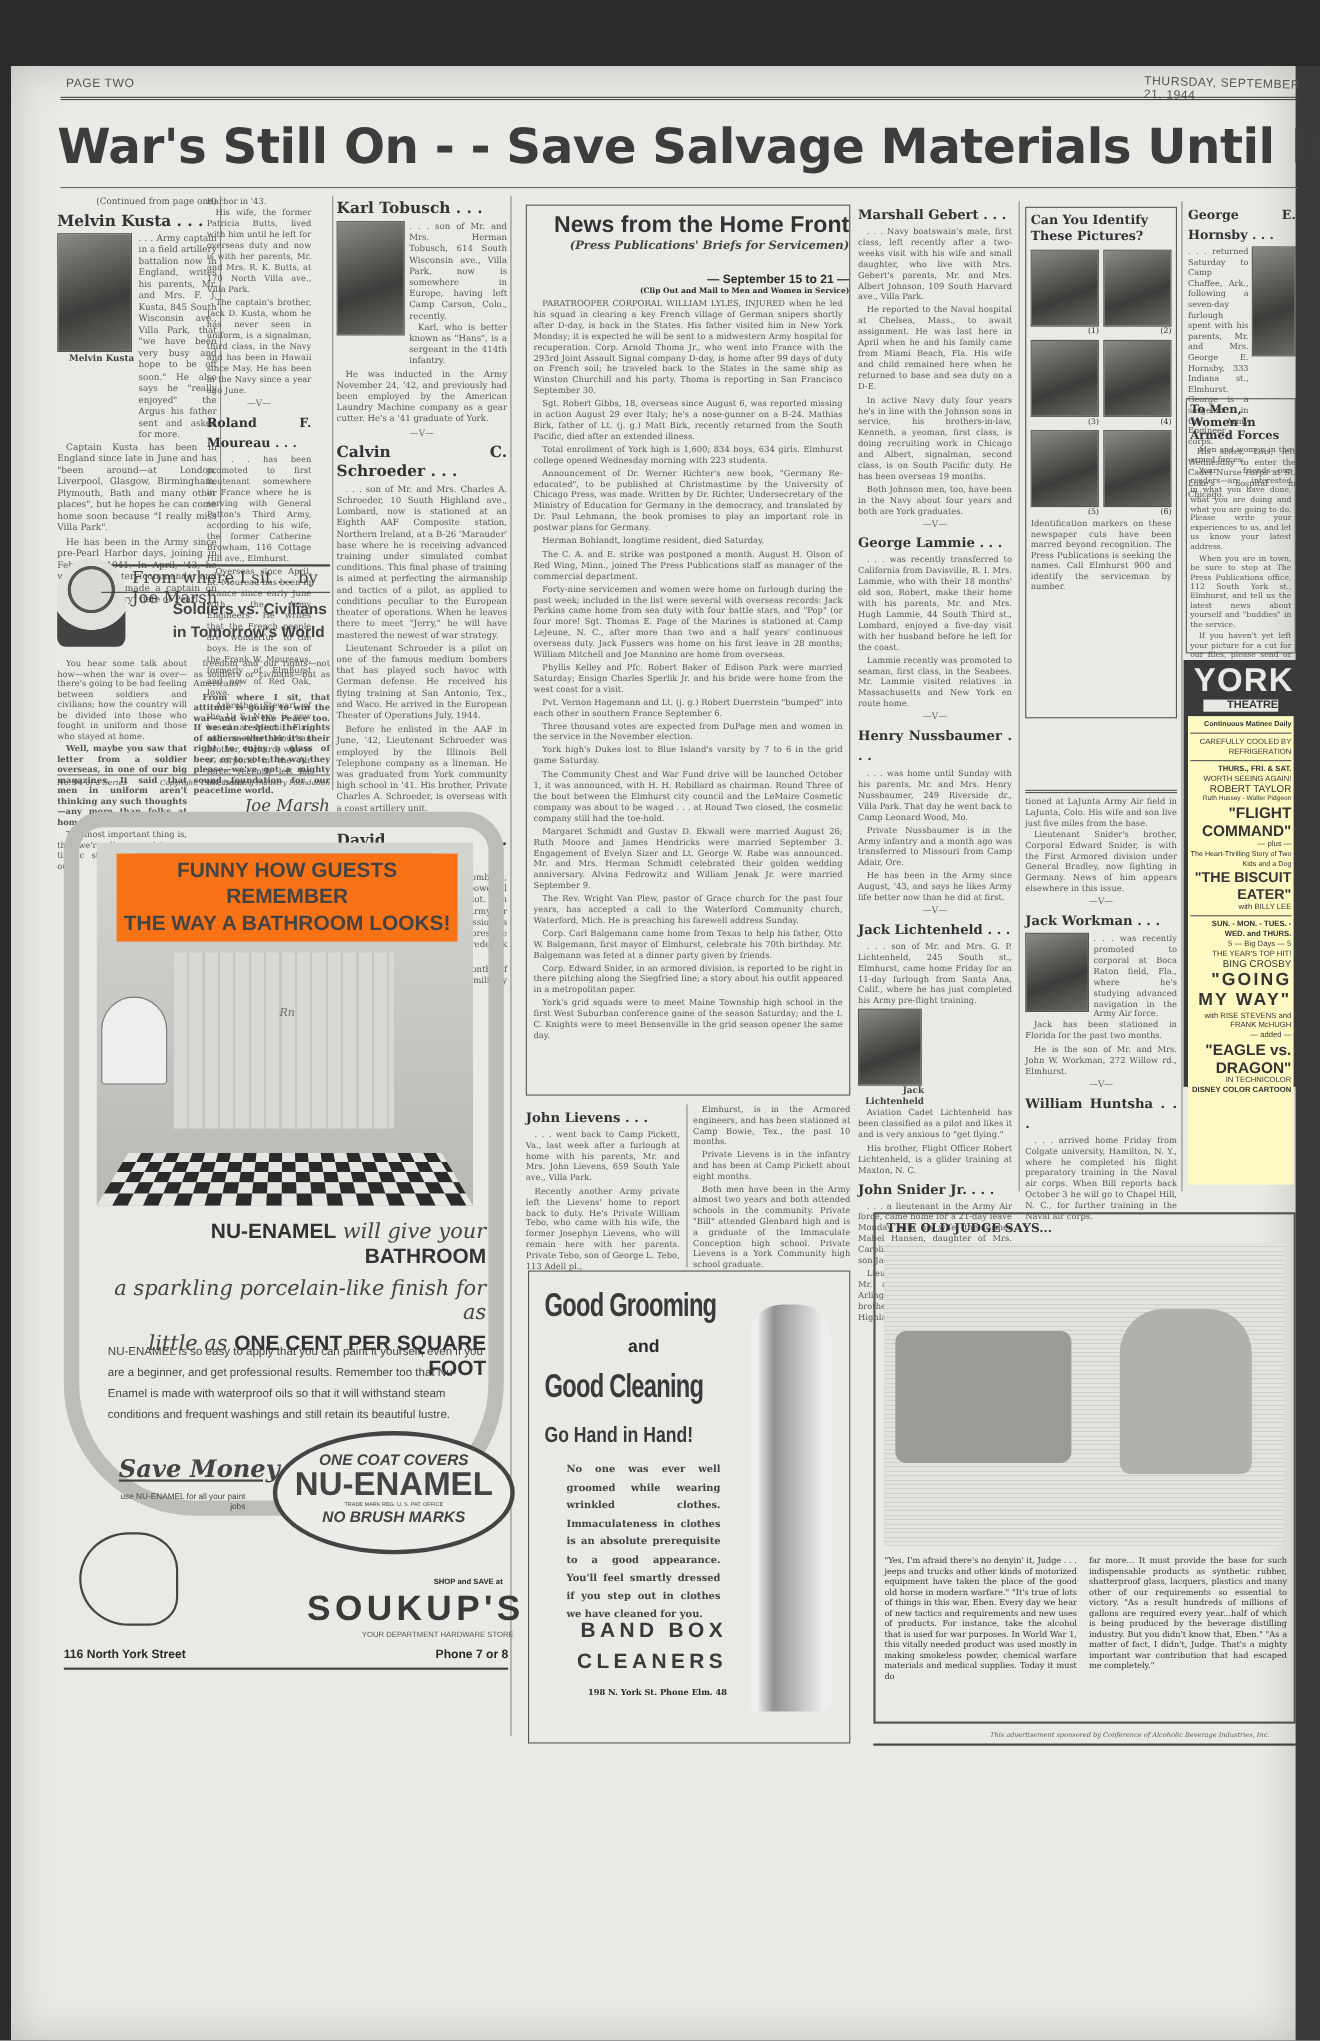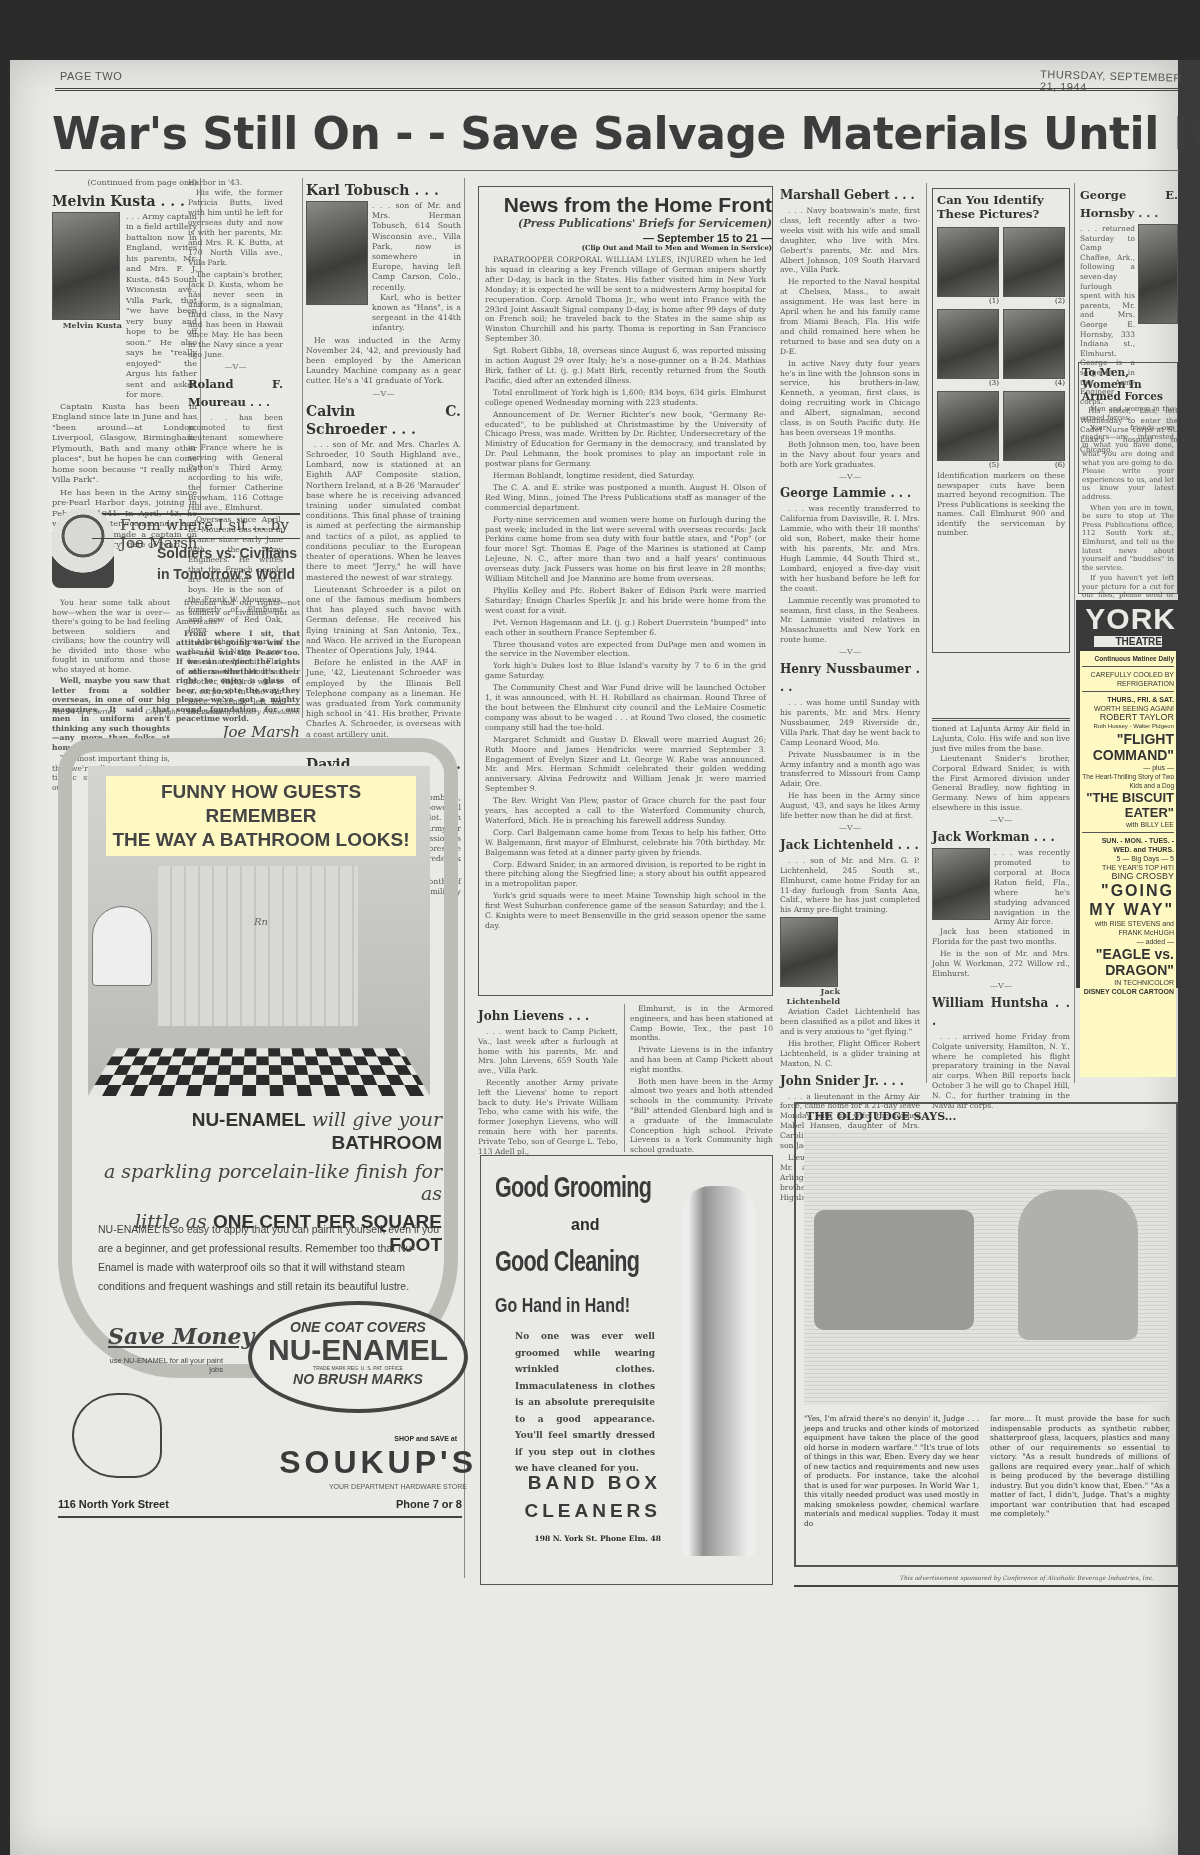--- a/index.html
+++ b/index.html
@@ -108,21 +108,21 @@
 
 <div style="position:absolute;left:52px;top:738px;width:410px;height:858px">
   <div style="position:absolute;left:6px;top:0;width:400px;height:640px;border:14px solid #bdbdb8;border-radius:36px 36px 120px 120px"></div>
   <div style="position:absolute;left:36px;top:28px;width:342px;height:330px;background:linear-gradient(#d4d4d0,#b8b8b4)">
     <div style="position:absolute;left:30px;top:10px;width:280px;height:64px;background:#f2f2ee;border:1px solid #888"></div>
     <div style="position:absolute;left:70px;top:100px;width:200px;height:160px;background:repeating-linear-gradient(90deg,#d8d8d4 0 12px,#c6c6c2 12px 14px)"></div>
     <div style="position:absolute;left:4px;top:140px;width:60px;height:80px;background:#eee;border-radius:30px 30px 4px 4px;border:1px solid #777"></div>
     <div class="center" style="position:absolute;left:140px;top:150px;width:40px;font-style:italic;font-size:10px;color:#666">Rn</div>
     <div style="position:absolute;left:0;bottom:0;width:100%;height:70px;background:repeating-conic-gradient(#2a2a2a 0 25%,#e6e6e2 0 50%) 0 0/28px 28px;transform:perspective(200px) rotateX(35deg);transform-origin:bottom"></div>
   </div>
-  <div class="sans" style="position:absolute;left:54px;top:38px;width:310px;background:#fef9c3;text-align:center;font-weight:bold;font-size:19px;line-height:24px;color:#444;padding:4px;font-stretch:condensed">
+  <div class="sans" style="position:absolute;left:54px;top:38px;width:310px;background:#f97316;text-align:center;font-weight:bold;font-size:19px;line-height:24px;color:#444;padding:4px;font-stretch:condensed">
     <div>FUNNY HOW GUESTS REMEMBER</div>
     <div>THE WAY A BATHROOM LOOKS!</div>
   </div>
   <div style="position:absolute;left:30px;top:370px;width:360px;text-align:right;color:#444">
     <div style="font-size:19px"><b class="sans" style="font-variant:small-caps">NU-ENAMEL</b> <i>will give your</i> <b class="sans">BATHROOM</b></div>
     <div style="font-size:19px;font-style:italic;margin-top:6px">a sparkling porcelain-like finish for as</div>
     <div style="font-size:19px;margin-top:6px"><i>little as</i> <b class="sans">ONE CENT PER SQUARE FOOT</b></div>
   </div>
   <div class="sans" style="position:absolute;left:46px;top:482px;width:345px;font-size:10.5px;line-height:19px;color:#444">NU-ENAMEL is so easy to apply that you can paint it yourself, even if you are a beginner, and get professional results. Remember too that Nu-Enamel is made with waterproof oils so that it will withstand steam conditions and frequent washings and still retain its beautiful lustre.</div>
   <div style="position:absolute;left:56px;top:585px;font-style:italic;font-weight:bold;font-size:22px;color:#444;text-decoration:underline">Save Money</div>
@@ -138,21 +138,21 @@
   <div class="center" style="position:absolute;left:160px;top:706px;width:265px;font-size:32px;font-weight:bold;letter-spacing:4px;color:#3a3a3a;font-family:Liberation Sans, sans-serif">SOUKUP'S</div>
   <div class="sans center" style="position:absolute;left:150px;top:745px;width:265px;font-size:7px;color:#555">YOUR DEPARTMENT HARDWARE STORE</div>
   <div class="sans" style="position:absolute;left:6px;top:760px;font-weight:bold;font-size:11px">116 North York Street</div>
   <div class="sans" style="position:absolute;right:0;top:760px;font-weight:bold;font-size:11px">Phone 7 or 8</div>
   <div class="hrule" style="left:6px;top:778px;width:404px;border-top:2px solid #444"></div>
 </div>
 
 <div class="box" style="left:478px;top:186px;width:295px;height:810px;border-width:1px">
   <div class="sans center" style="font-weight:bold;font-size:21px;margin-top:6px;color:#333">News from the Home Front</div>
   <div class="center" style="font-style:italic;font-weight:bold;font-size:10.5px;color:#444">(Press Publications' Briefs for Servicemen)</div>
-  <div class="sans center" style="font-weight:bold;font-size:11px;margin-top:3px">— September 15 to 21 —</div>
+  <div class="sans center" style="font-weight:bold;font-size:11px;margin-top:19px">— September 15 to 21 —</div>
   <div class="center" style="font-weight:bold;font-size:6.8px;margin-bottom:3px">(Clip Out and Mail to Men and Women in Service)</div>
   <div class="col" style="position:static;padding:0 6px;font-size:7.6px;line-height:9.9px">
     <p>PARATROOPER CORPORAL WILLIAM LYLES, INJURED when he led his squad in clearing a key French village of German snipers shortly after D-day, is back in the States. His father visited him in New York Monday; it is expected he will be sent to a midwestern Army hospital for recuperation. Corp. Arnold Thoma Jr., who went into France with the 293rd Joint Assault Signal company D-day, is home after 99 days of duty on French soil; he traveled back to the States in the same ship as Winston Churchill and his party. Thoma is reporting in San Francisco September 30.</p>
     <p>Sgt. Robert Gibbs, 18, overseas since August 6, was reported missing in action August 29 over Italy; he's a nose-gunner on a B-24. Mathias Birk, father of Lt. (j. g.) Matt Birk, recently returned from the South Pacific, died after an extended illness.</p>
     <p>Total enrollment of York high is 1,600; 834 boys, 634 girls. Elmhurst college opened Wednesday morning with 223 students.</p>
     <p>Announcement of Dr. Werner Richter's new book, "Germany Re-educated", to be published at Christmastime by the University of Chicago Press, was made. Written by Dr. Richter, Undersecretary of the Ministry of Education for Germany in the democracy, and translated by Dr. Paul Lehmann, the book promises to play an important role in postwar plans for Germany.</p>
     <p>Herman Bohlandt, longtime resident, died Saturday.</p>
     <p>The C. A. and E. strike was postponed a month. August H. Olson of Red Wing, Minn., joined The Press Publications staff as manager of the commercial department.</p>
     <p>Forty-nine servicemen and women were home on furlough during the past week; included in the list were several with overseas records: Jack Perkins came home from sea duty with four battle stars, and "Pop" (or four more! Sgt. Thomas E. Page of the Marines is stationed at Camp LeJeune, N. C., after more than two and a half years' continuous overseas duty. Jack Fussers was home on his first leave in 28 months; William Mitchell and Joe Mannino are home from overseas.</p>
     <p>Phyllis Kelley and Pfc. Robert Baker of Edison Park were married Saturday; Ensign Charles Sperlik Jr. and his bride were home from the west coast for a visit.</p>

